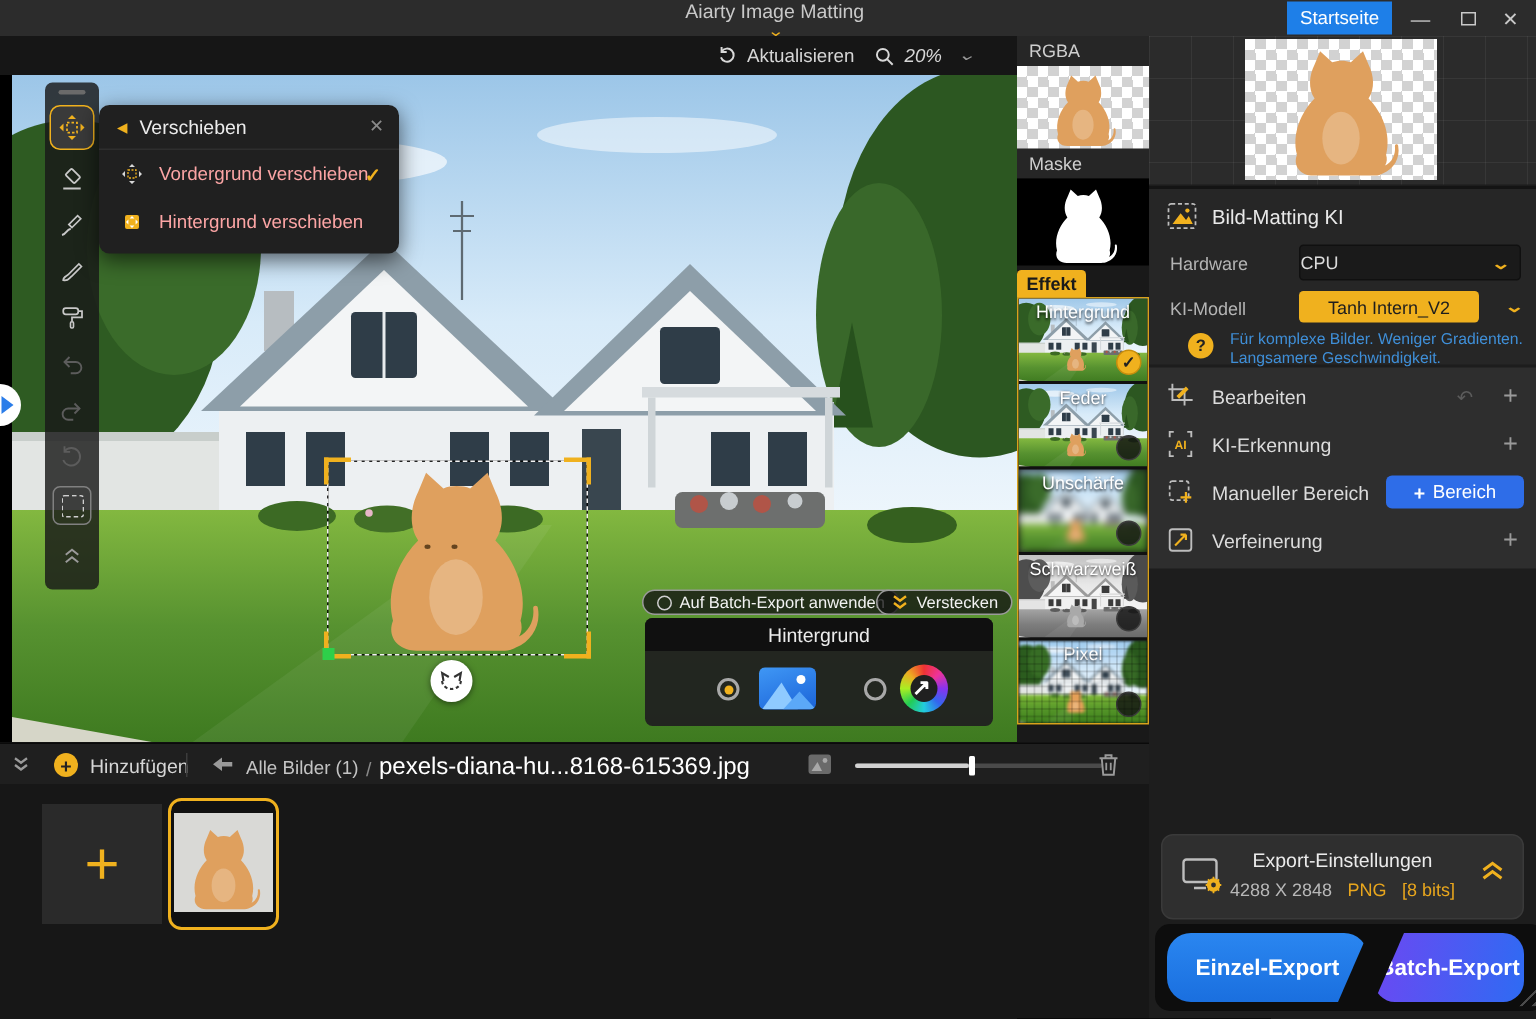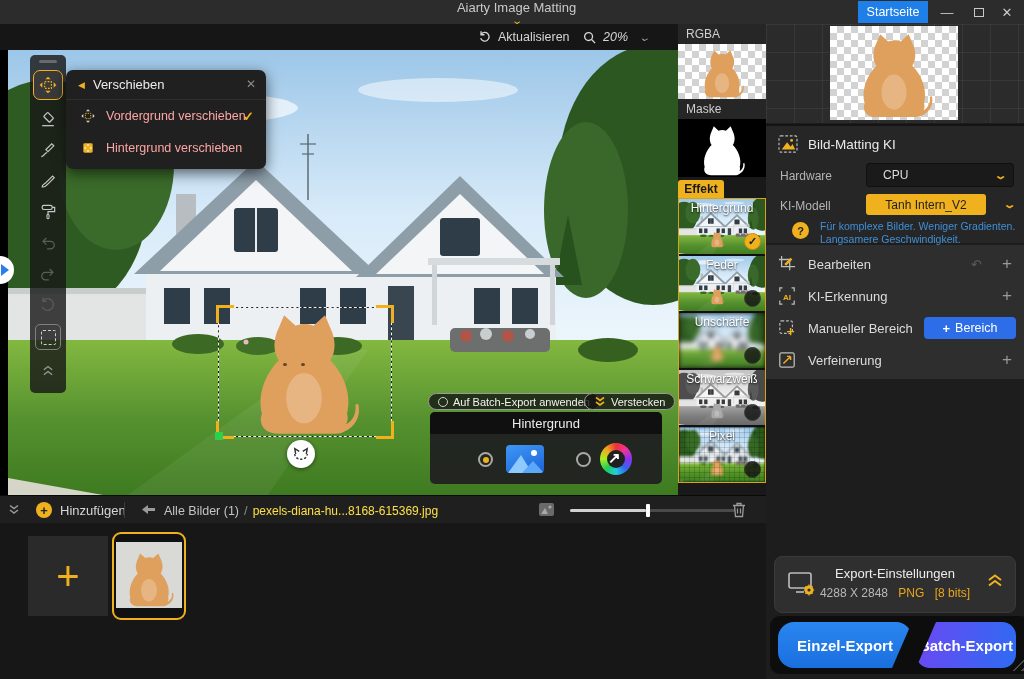--- a/index.html
+++ b/index.html
@@ -98,21 +98,21 @@
 
   
   .right-panel { position:absolute; left:766px; top:24px; width:258px; height:655px; background:#1d1d1d; }
   .preview { position:absolute; left:0; top:0; width:258px; height:99px; background-color:#2b2b2b;
     background-image:linear-gradient(rgba(255,255,255,.055) 1px,transparent 1px),linear-gradient(90deg,rgba(255,255,255,.055) 1px,transparent 1px); background-size:28px 28px; }
   .preview-card { position:absolute; left:64px; top:2px; width:128px; height:94px; display:flex; align-items:flex-end; justify-content:center; overflow:hidden; }
   .ki-section { position:absolute; left:0; top:100px; width:258px; height:119px; background:#262626; border-top:2px solid #141414; }
   .ki-title-row { position:absolute; left:12px; top:9px; display:flex; align-items:center; gap:10px; }
   .ki-title { color:#e9e9e9; font-size:13.5px; }
   .form-label { position:absolute; left:14px; color:#b4b4b4; font-size:12px; }
-  .hw-select { position:absolute; left:100px; top:37px; width:148px; height:24px; background:#1a1a1a; border:1px solid #101010; border-radius:3px; color:#dcdcdc; font-size:12px; display:flex; align-items:center; padding-left:16px; cursor:pointer; }
+  .hw-select { position:absolute; left:100px; top:37px; width:148px; height:24px; background:#1a1a1a; border:1px solid #101010; border-radius:3px; color:#dcdcdc; font-size:12px; display:flex; align-items:center; cursor:pointer; }
   .hw-select .chev, .model-chev { position:absolute; right:8px; color:#f0b11e; font-weight:bold; font-size:11px; transform:scaleX(1.5); }
   .model-pill { position:absolute; left:100px; top:68px; width:120px; height:21px; background:#f0b11e; border-radius:3px; color:#1e1e1e; font-size:12px; display:flex; align-items:center; justify-content:center; cursor:pointer; }
   .model-chev { right:10px; top:72px; cursor:pointer; }
   .help-circle { position:absolute; left:26px; top:96px; width:17px; height:17px; border-radius:50%; background:#f0b11e; color:#222; font-size:11px; font-weight:bold; display:flex; align-items:center; justify-content:center; }
   .hint { position:absolute; left:54px; color:#3f8fd8; font-size:10.5px; }
 
   .sec-row { position:absolute; left:0; width:258px; height:38px; background:#2e2e2e; display:flex; align-items:center; cursor:pointer; }
   .sec-icon { margin-left:12px; width:18px; height:18px; }
   .sec-label { color:#dcdcdc; font-size:13px; margin-left:12px; }
   .sec-plus { position:absolute; right:12px; color:#9a9a9a; font-size:17px; font-weight:300; cursor:pointer; }
@@ -133,21 +133,21 @@
   .exp-btn { position:absolute; top:6px; height:46px; color:#fff; font-size:15px; font-weight:bold; display:flex; align-items:center; justify-content:center; cursor:pointer; }
   .exp-single { left:8px; width:134px; background:linear-gradient(180deg,#2a86f0,#1a6fdf); border-radius:16px; clip-path:polygon(0 0,100% 0,calc(100% - 20px) 100%,0 100%); }
   .exp-batch { left:146px; width:100px; background:linear-gradient(100deg,#6c48f2,#2e6bf3); border-radius:14px; clip-path:polygon(20px 0,100% 0,100% 100%,0 100%); }
 
   
   .strip-bar { position:absolute; left:0; top:495px; width:766px; height:28px; background:#1f1f1f; border-top:1px solid #0a0a0a; }
   .sb-item { position:absolute; display:flex; align-items:center; color:#d6d6d6; font-size:13px; }
   .plus-circle { width:16px; height:16px; border-radius:50%; background:#f0b11e; color:#222; font-weight:bold; font-size:13px; display:flex; align-items:center; justify-content:center; }
   .vdiv { position:absolute; left:124px; top:6px; width:1px; height:16px; background:#3c3c3c; }
   .crumb-sep { color:#8a8a8a; margin:0 5px; }
-  .crumb-file { color:#fde047; font-size:12px; }
+  .crumb-file { color:#ffffff; font-size:16px; }
   .slider { position:absolute; left:570px; top:13px; width:165px; height:3px; background:#4a4a4a; border-radius:2px; cursor:pointer; }
   .slider .fill { position:absolute; left:0; top:0; height:3px; width:46%; background:#d2d2d2; border-radius:2px; }
   .slider .thumb { position:absolute; left:46%; top:-5px; width:4px; height:13px; background:#fff; border-radius:1px; }
 
   
   .thumbs { position:absolute; left:0; top:523px; width:766px; height:156px; background:#171717; }
   .add-tile { position:absolute; left:28px; top:13px; width:80px; height:80px; background:#2a2a2a; display:flex; align-items:center; justify-content:center; cursor:pointer; }
   .add-tile .bigplus { color:#f0b11e; font-size:40px; font-weight:200; line-height:1; }
   .thumb-sel { position:absolute; left:112px; top:9px; width:74px; height:88px; border:2px solid #f0b11e; border-radius:9px; background:#111; overflow:hidden; cursor:pointer; }
   .thumb-photo { position:absolute; left:2px; right:2px; top:8px; bottom:10px; background:#d9d9d6; display:flex; align-items:flex-end; justify-content:center; overflow:hidden; }

